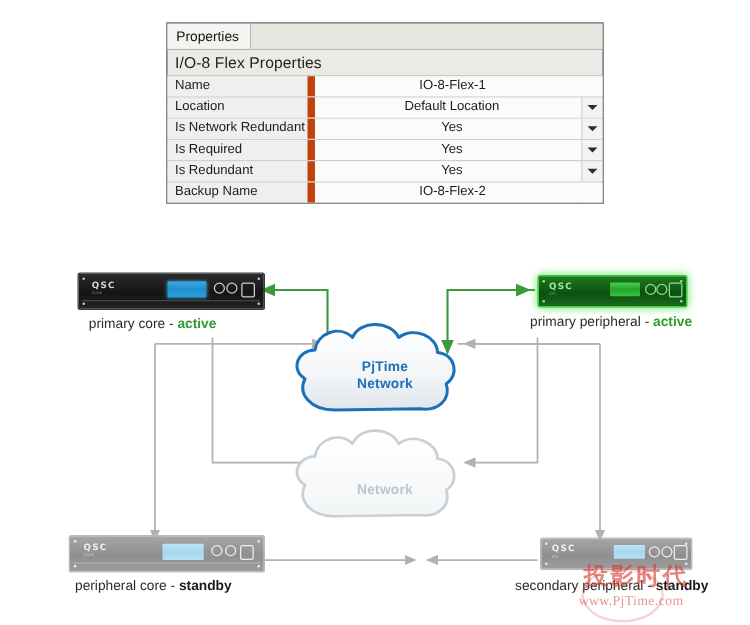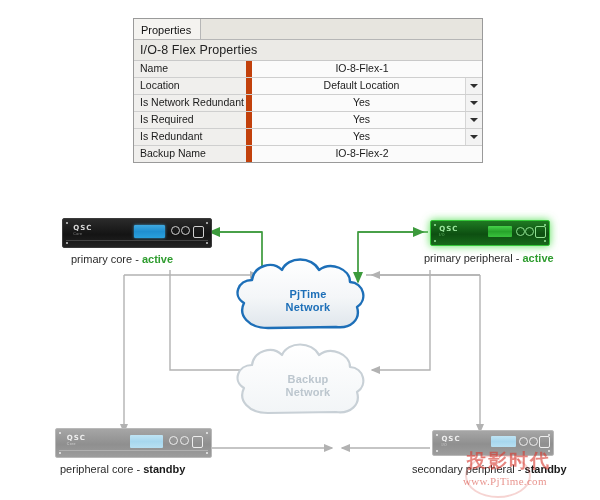--- a/index.html
+++ b/index.html
@@ -408,21 +408,20 @@
                Z" fill="url(#bcloudfill)" stroke="#c8d0d6" stroke-width="2.2" stroke-linejoin="round"></path>
     </g>
   </svg>
 
   <div class="cloud-wrap cloud-primary" style="left:258px; top:118px; width:100px; height:34px;">
     <div class="cloud-text" style="top:0;">PjTime</div>
     <div class="cloud-text" style="top:13px;">Network</div>
   </div>
 
   <div class="cloud-wrap cloud-backup" style="left:258px; top:203px; width:100px; height:34px;">
-    <div class="cloud-text" style="top:0;">Backup</div>
     <div class="cloud-text" style="top:13px;">Network</div>
   </div>
 
   <div class="device dev-black" style="left:62px; top:48px; width:150px; height:30px;">
     <div class="dev-body">
       <div class="dev-logo">QSC</div>
       <div class="dev-sub">Core</div>
       <div class="dev-screen"></div>
       <div class="dev-knob" style="left:73%;"></div>
       <div class="dev-knob" style="left:80%;"></div>

